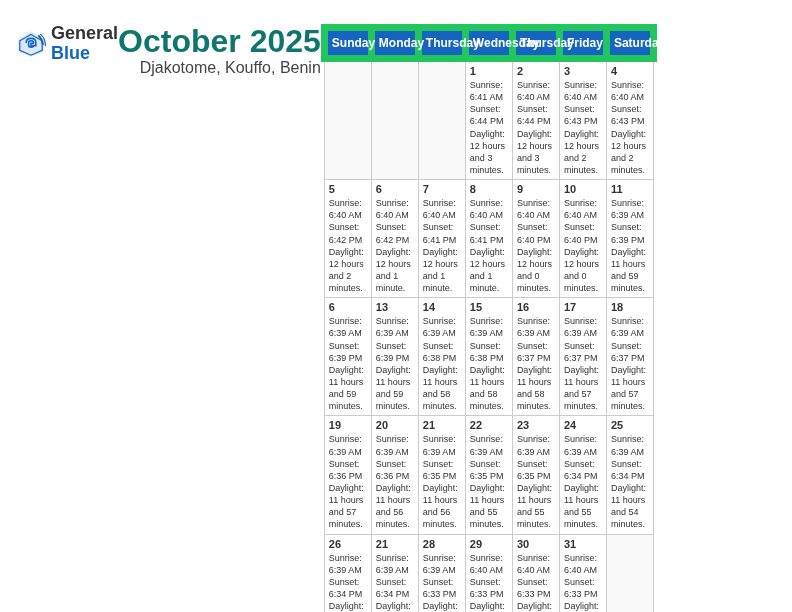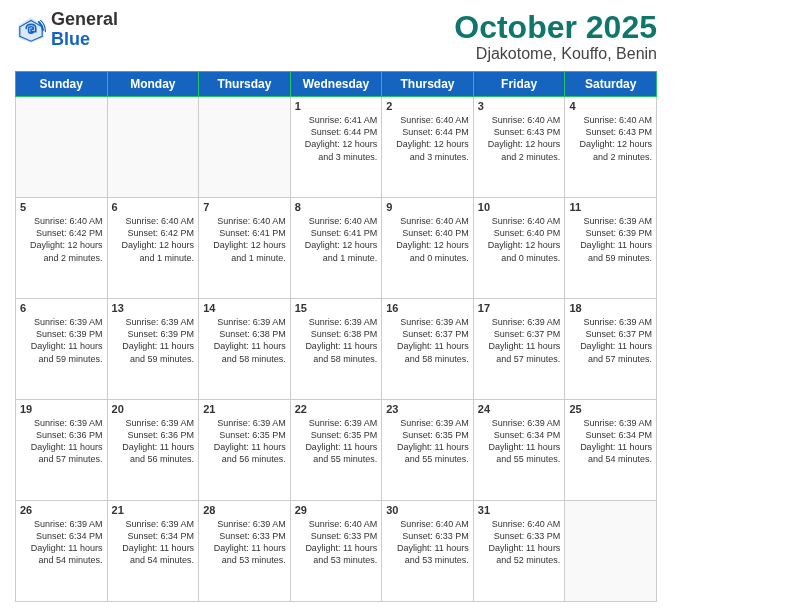--- a/index.html
+++ b/index.html
@@ -6,23 +6,23 @@
     body {
       font-family: Arial, sans-serif;
       background: #fff;
       width: 792px;
       height: 612px;
       overflow: hidden;
     }
     .page {
       width: 672px;
       height: 612px;
-      padding: 10px 15px;
+      padding: 24px 15px;
       display: flex;
-      flex-direction: column;
+      flex-direction: row;
     }
     .header {
       display: flex;
       justify-content: space-between;
       align-items: flex-start;
       margin-bottom: 8px;
     }
     .logo {
       display: flex;
       align-items: center;
@@ -59,21 +59,21 @@
       width: 100%;
       table-layout: fixed;
     }
     .calendar th {
       background: #1565c0;
       color: #fff;
       font-size: 12px;
       font-weight: bold;
       padding: 5px 4px;
       text-align: center;
-      border: 1px solid #22c55e;
+      border: 7px solid #22c55e;
     }
     .calendar td {
       border: 1px solid #ccc;
       vertical-align: top;
       padding: 3px 4px;
       font-size: 9.5px;
       color: #333;
       background: #fff;
       width: 14.28%;
       height: 82px;
@@ -84,21 +84,20 @@
     .day-num {
       font-weight: bold;
       font-size: 11px;
       display: block;
       margin-bottom: 2px;
     }
     .day-info {
       font-size: 9px;
       line-height: 1.35;
       color: #333;
-      text-align: right;
     }
   </style>
 </head>
 <body>
 
 <div class="page">
   <div class="header">
     <div class="logo">
       <svg class="logo-icon" viewBox="0 0 40 40">
         <polygon points="20,4 36,14 36,30 20,36 4,30 4,14" fill="#1565c0" opacity="0.15"></polygon>

